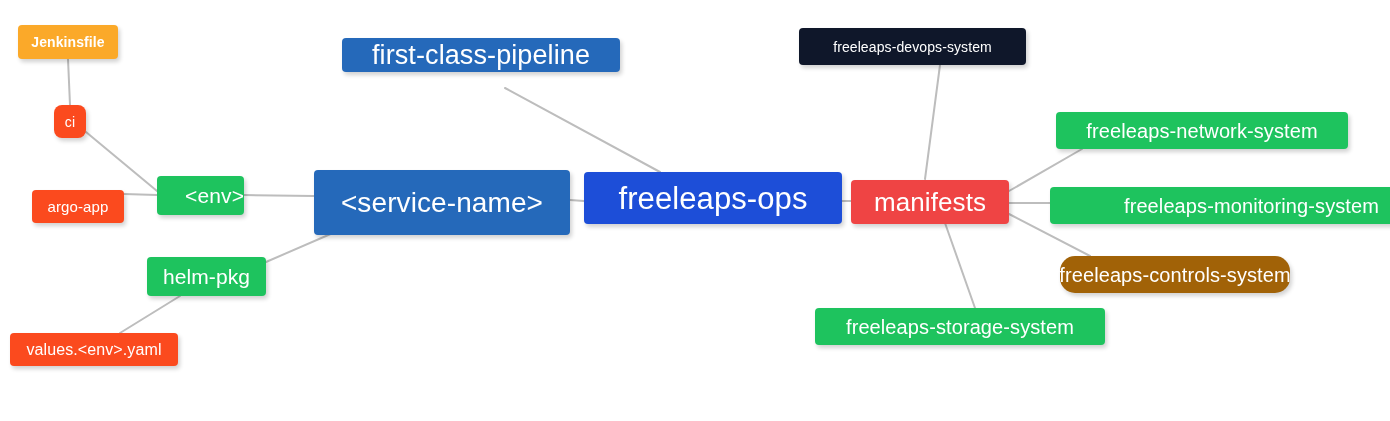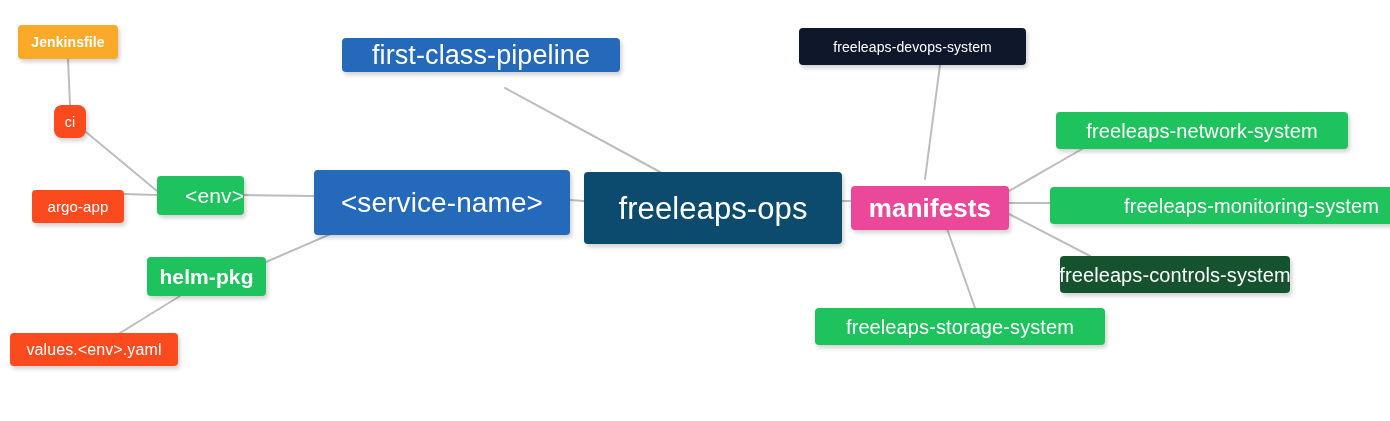--- a/index.html
+++ b/index.html
@@ -65,47 +65,47 @@
       </div>
       <div class="node" style="left: 54px; top: 105px; width: 32px; height: 33px; background: rgb(251, 74, 30); font-size: 14px; border-radius: 8px;">
         <span class="lbl">ci</span>
       </div>
       <div class="node" style="left: 32px; top: 178px; width: 92px; height: 33px; background: rgb(251, 74, 30); font-size: 15px; margin-top: 12px;">
         <span class="lbl">argo-app</span>
       </div>
       <div class="node" style="left: 157px; top: 176px; width: 87px; height: 39px; background: rgb(30, 195, 94); font-size: 21px; justify-content: flex-end;">
         <span class="lbl">&lt;env&gt;</span>
       </div>
-      <div class="node" style="left: 147px; top: 257px; width: 119px; height: 39px; background: rgb(30, 195, 94); font-size: 21px; font-weight: bold;">
+      <div class="node" style="left: 147px; top: 257px; width: 119px; height: 39px; background: rgb(30, 195, 94); font-size: 21px;">
         <span class="lbl">helm-pkg</span>
       </div>
       <div class="node" style="left: 10px; top: 333px; width: 168px; height: 33px; background: rgb(251, 74, 30); font-size: 16px; text-align: center;">
         <span class="lbl">values.&lt;env&gt;.yaml</span>
       </div>
       <div class="node" style="left: 314px; top: 38px; width: 278px; height: 34px; background: rgb(37, 105, 186); font-size: 27px; margin-left: 28px;">
         <span class="lbl">first-class-pipeline</span>
       </div>
       <div class="node" style="left: 314px; top: 170px; width: 256px; height: 65px; background: rgb(37, 105, 186); font-size: 28px;">
         <span class="lbl">&lt;service-name&gt;</span>
       </div>
-      <div class="node" style="left: 584px; top: 172px; width: 258px; height: 72px; background: #0c4a6e; font-size: 31px;">
+      <div class="node" style="left: 584px; top: 172px; width: 258px; height: 52px; background: #1d4ed8; font-size: 31px;">
         <span class="lbl">freeleaps-ops</span>
       </div>
-      <div class="node" style="left: 851px; top: 186px; width: 158px; height: 44px; background: #ec4899; font-size: 26px; font-weight: bold;">
+      <div class="node" style="left: 851px; top: 180px; width: 158px; height: 44px; background: #ef4444; font-size: 26px;">
         <span class="lbl">manifests</span>
       </div>
       <div class="node" style="left: 799px; top: 28px; width: 227px; height: 37px; background: #0f172a; font-size: 14px;">
         <span class="lbl">freeleaps-devops-system</span>
       </div>
       <div class="node" style="left: 1056px; top: 112px; width: 292px; height: 37px; background: rgb(30, 195, 94); font-size: 20px;">
         <span class="lbl">freeleaps-network-system</span>
       </div>
       <div class="node" style="left: 1050px; top: 187px; width: 383px; height: 37px; background: rgb(30, 195, 94); font-size: 20px; padding-left: 20px;">
         <span class="lbl">freeleaps-monitoring-system</span>
       </div>
-      <div class="node" style="left: 1060px; top: 256px; width: 230px; height: 37px; background: #14532d; font-size: 20px;">
+      <div class="node" style="left: 1060px; top: 256px; width: 230px; height: 37px; background: #a16207; font-size: 20px; border-radius: 15px;">
         <span class="lbl">freeleaps-controls-system</span>
       </div>
       <div class="node" style="left: 815px; top: 308px; width: 290px; height: 37px; background: rgb(30, 195, 94); font-size: 20px;">
         <span class="lbl">freeleaps-storage-system</span>
       </div>
     </div>
 </div>
 
 </body></html>

